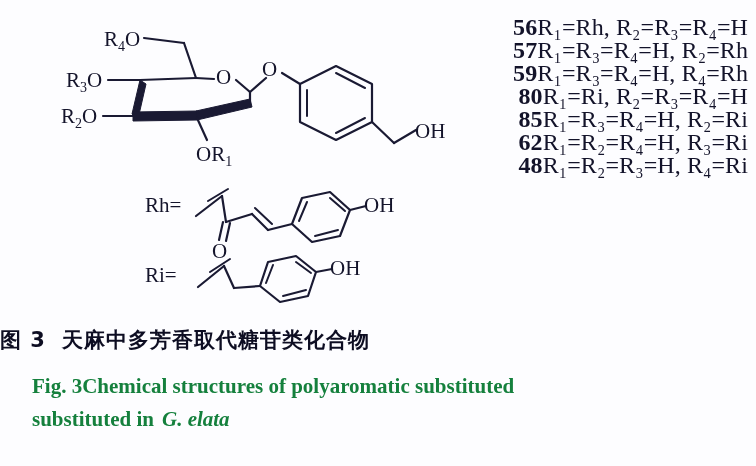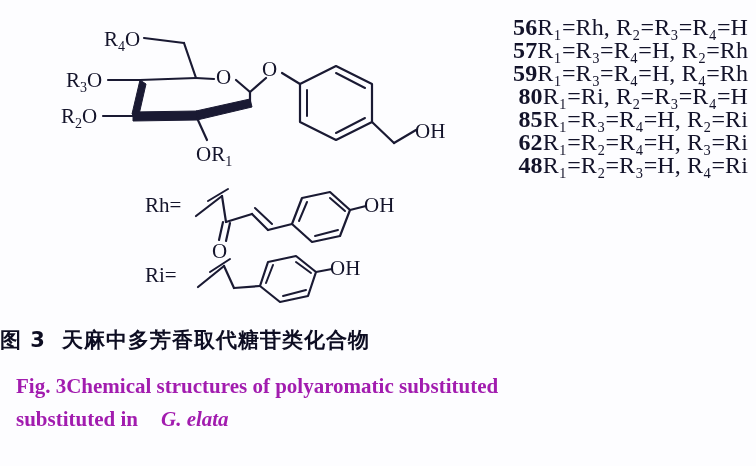--- a/index.html
+++ b/index.html
@@ -57,38 +57,38 @@
     font-family: "DejaVu Sans", "Liberation Sans", sans-serif;
     font-weight: bold;
     font-size: 21px;
     letter-spacing: 1px;
     color: #0d0d22;
   }
   #caption-cn .cn-num { margin-right: 16px; }
 
   #caption-en {
     position: absolute;
-    left: 16px;
+    left: 32px;
     top: 370px;
     width: 712px;
     font-family: "Liberation Serif", "DejaVu Serif", serif;
     font-weight: bold;
     font-size: 21px;
     line-height: 33px;
-    color: #a21caf;
+    color: #15803d;
   }
   #caption-en .line1 {
     display: block;
     text-align: justify;
     text-align-last: justify;
     white-space: nowrap;
   }
   #caption-en .line1 .fg { display:inline-block; }
   #caption-en .line2 { display: block; }
-  #caption-en .sp-label { margin-left: 23px; }
+  #caption-en .sp-label { margin-left: 8px; }
   #caption-en .italic { font-style: italic; }
 </style>
 </head>
 <body>
 
 <div id="page">
 
   <svg id="structures" viewBox="0 0 756 330">
     <defs>
       <style>

